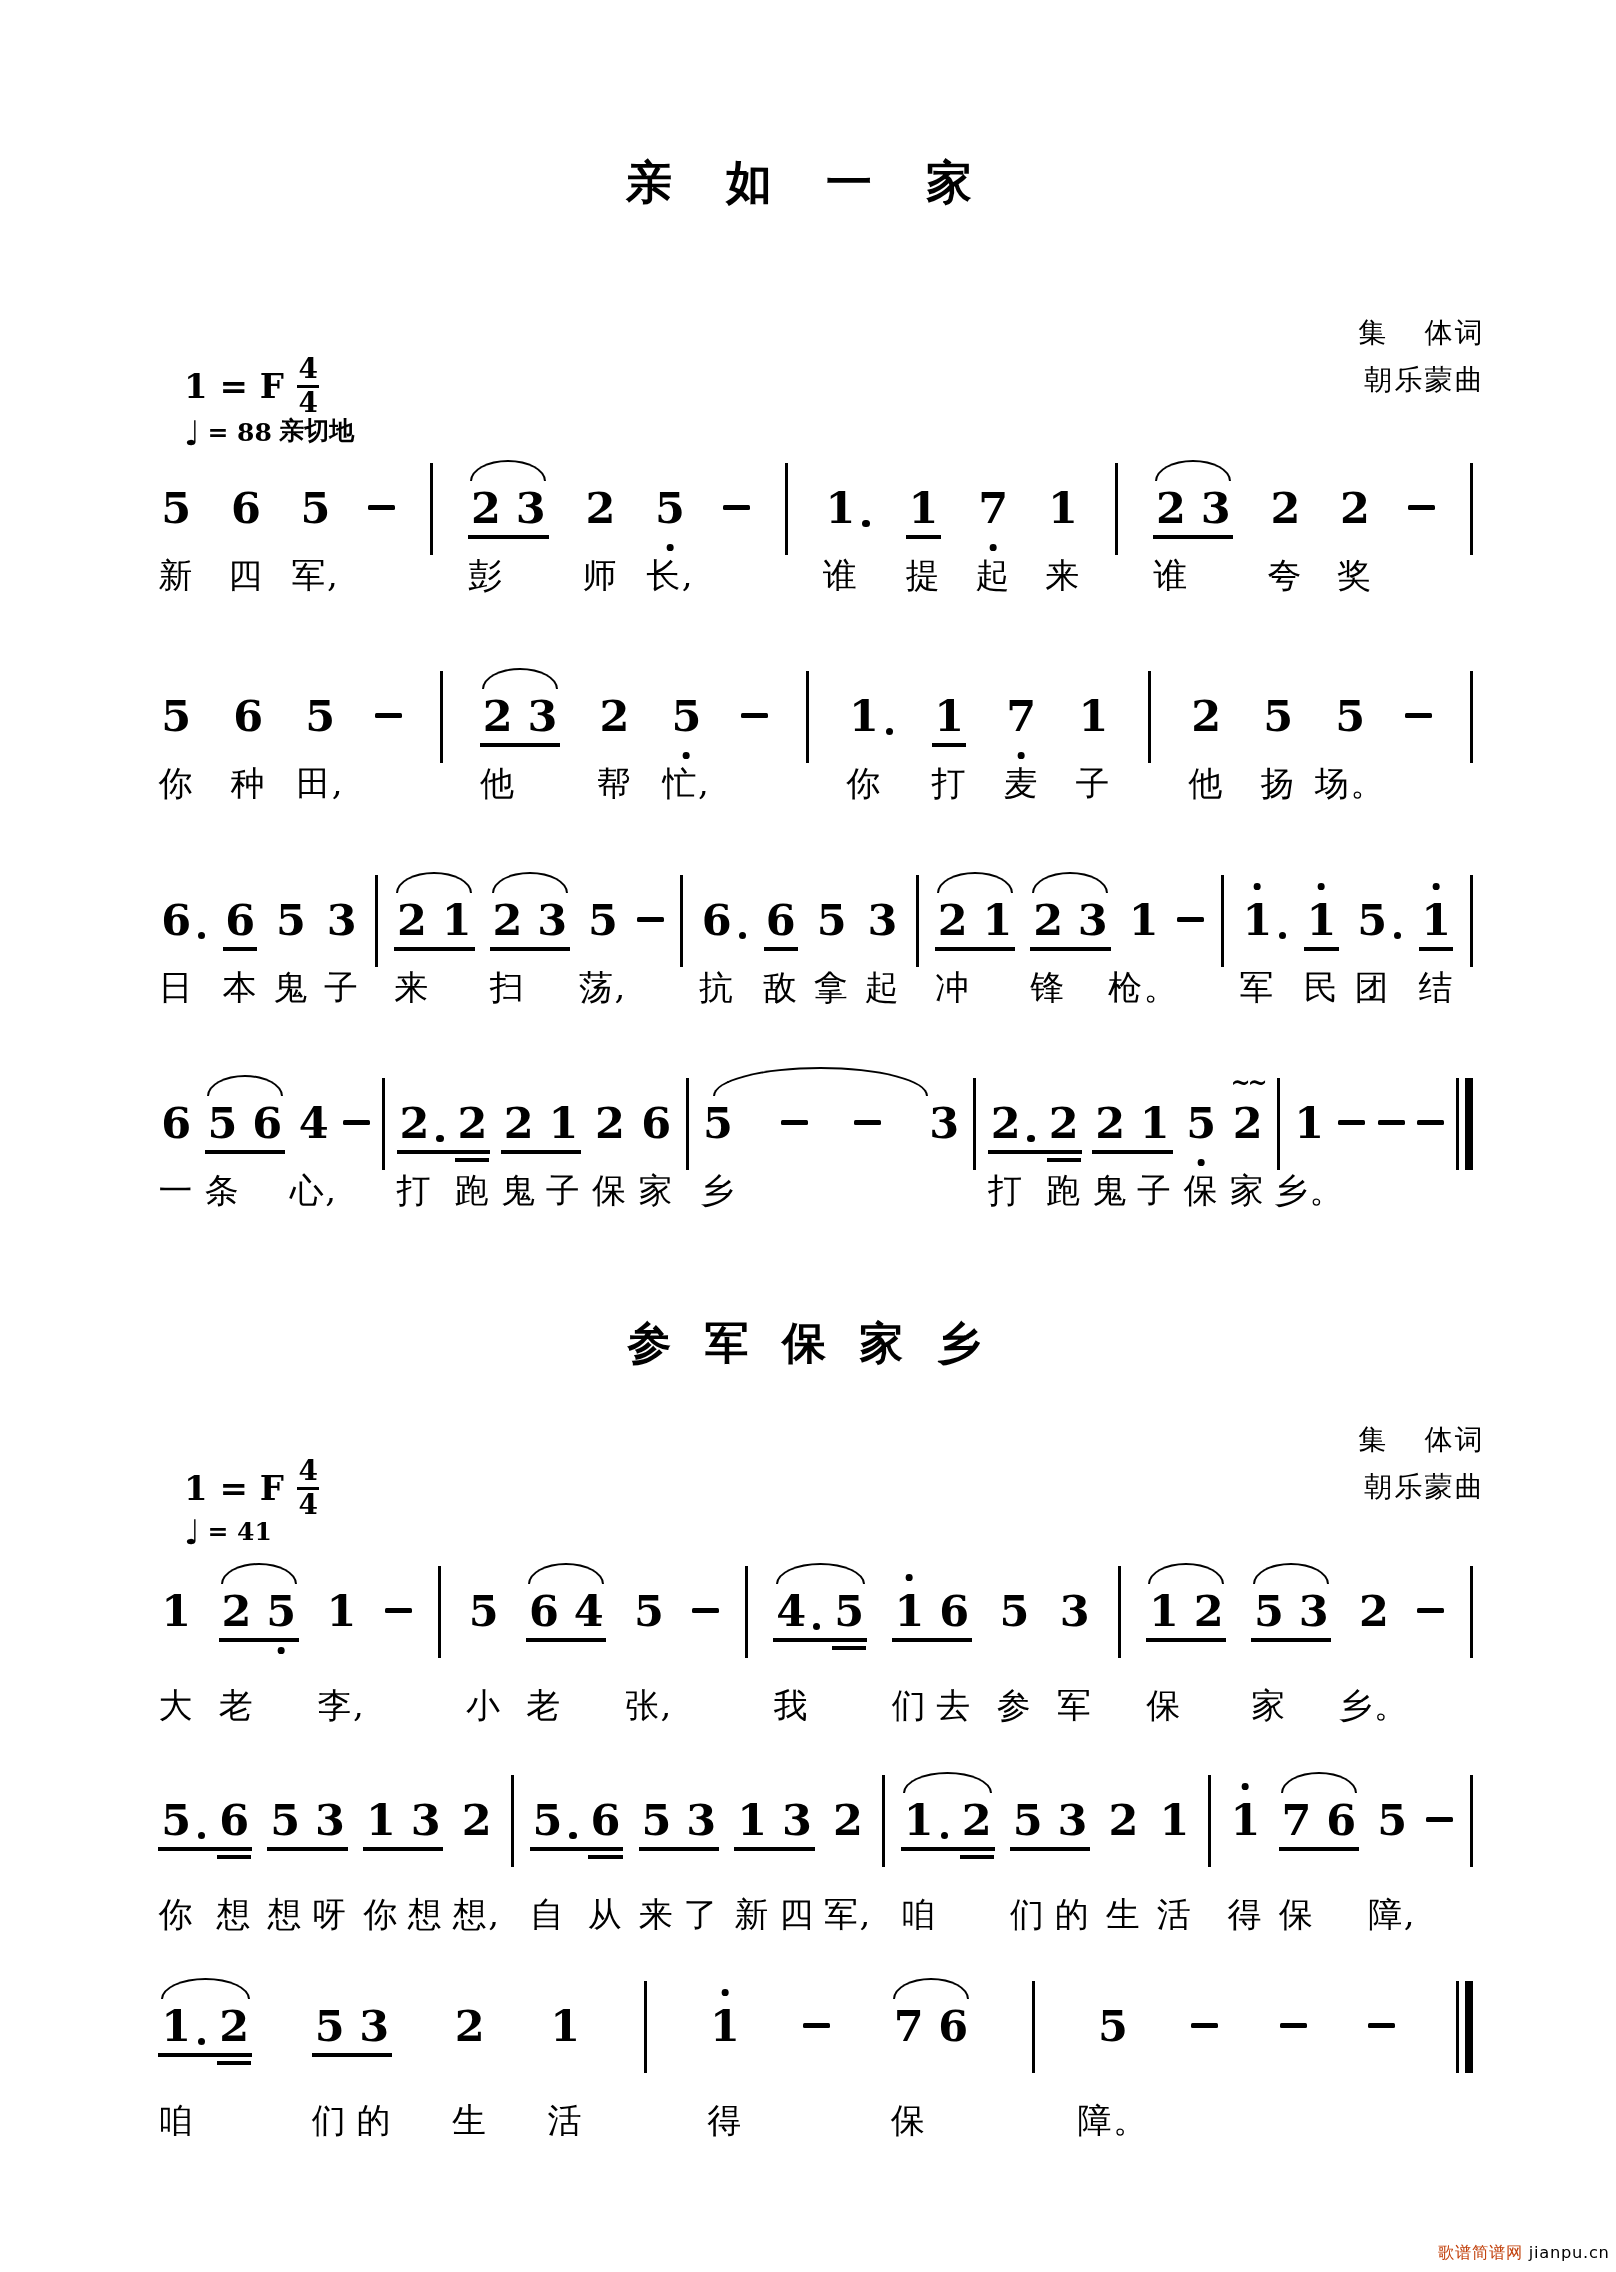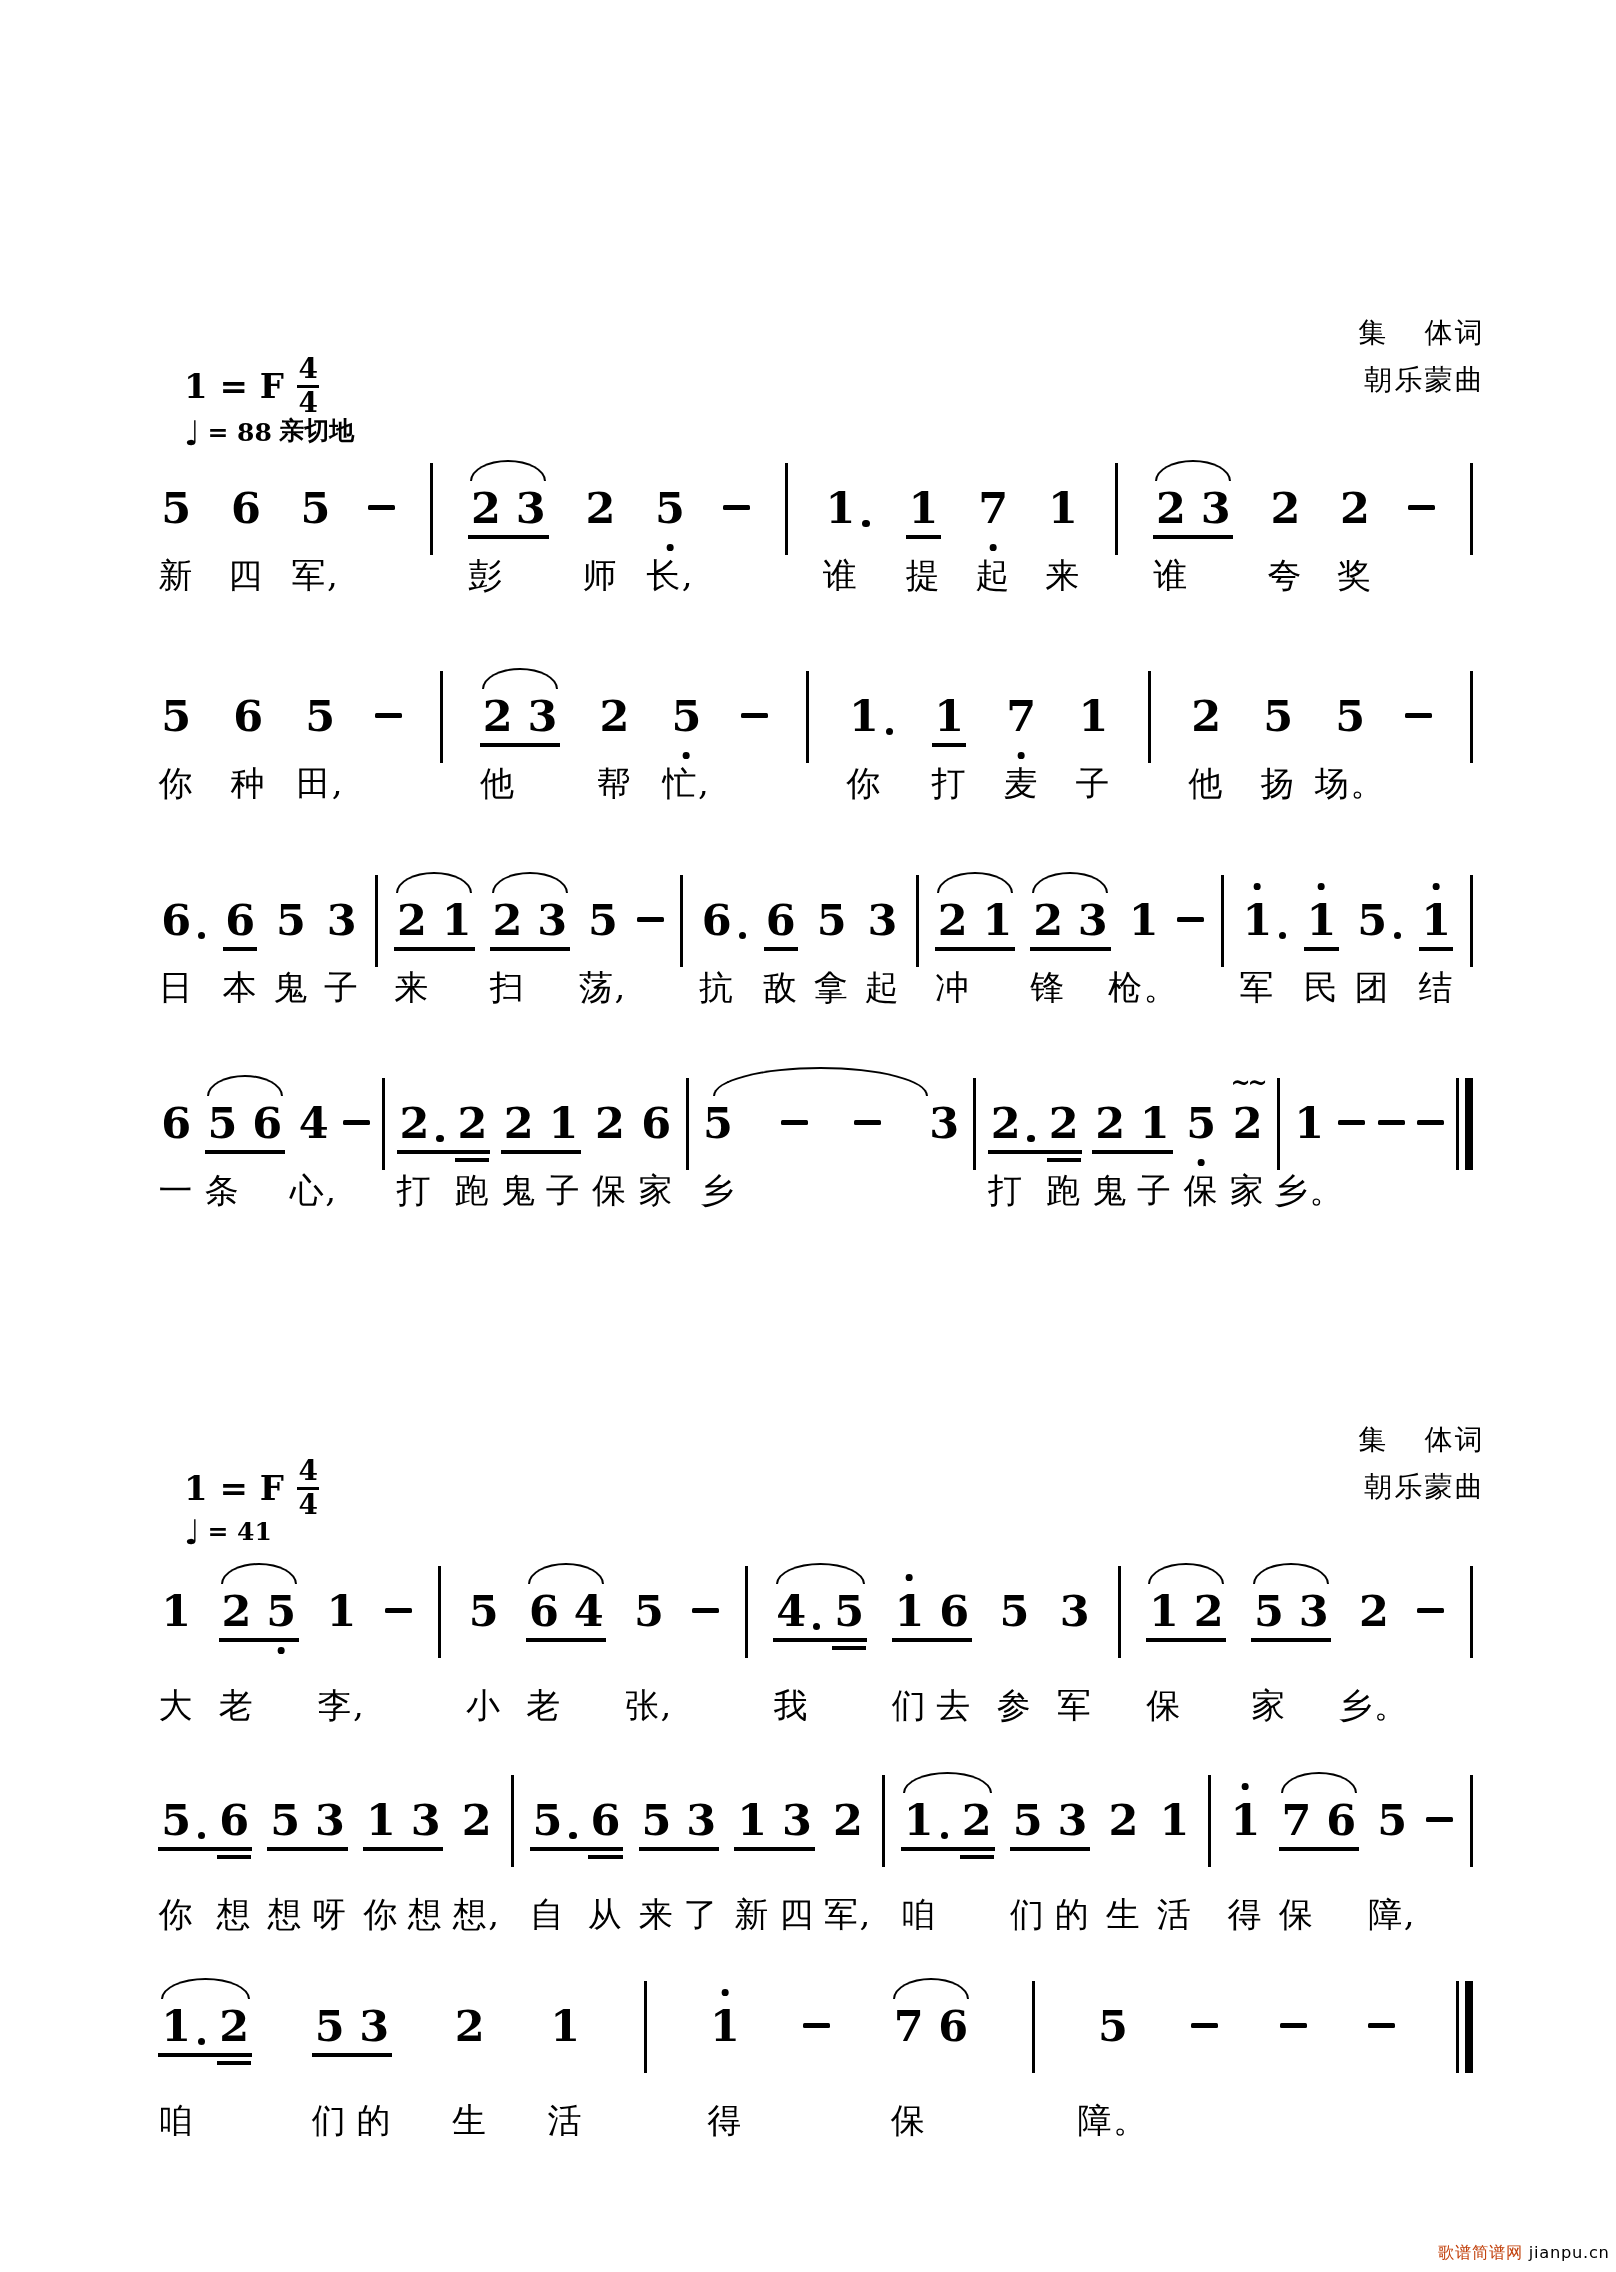--- a/index.html
+++ b/index.html
@@ -69,20 +69,21 @@
              font-family:"DejaVu Sans",sans-serif;letter-spacing:0.7px;}
   .wm-site{color:#c2410c;}
   .wm-domain{color:#000000;}
 </style>
 </head>
 <body>
 
 <div class="page">
 
   <section id="s1">
+    <div class="title">亲 如 一 家</div>
     <div class="credits">
       <div>集 体词</div>
       <div>朝乐蒙曲</div>
     </div>
     <div class="keysig">
       <span class="keytxt">1 = F</span>
       <span class="frac">
         <span>4</span>
         <span class="fbar"></span>
         <span>4</span>
@@ -242,20 +243,21 @@
           <div class="dash"></div>
           <div class="ebl">
             <div class="thin"></div>
             <div class="thick"></div>
           </div>
         </div>
       </div>
   </section>
 
   <section id="s2">
+    <div class="title">参 军 保 家 乡</div>
     <div class="credits">
       <div>集 体词</div>
       <div>朝乐蒙曲</div>
     </div>
     <div class="keysig">
       <span class="keytxt">1 = F</span>
       <span class="frac">
         <span>4</span>
         <span class="fbar"></span>
         <span>4</span>

